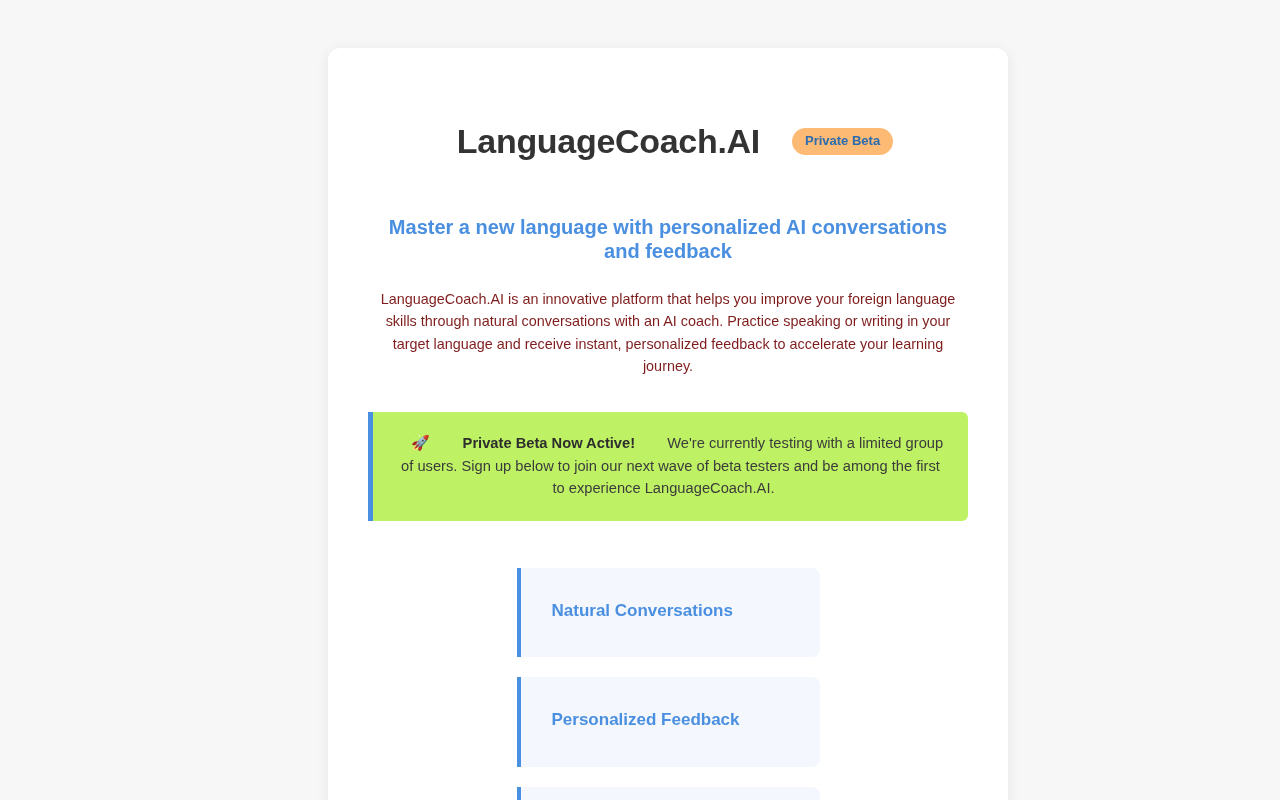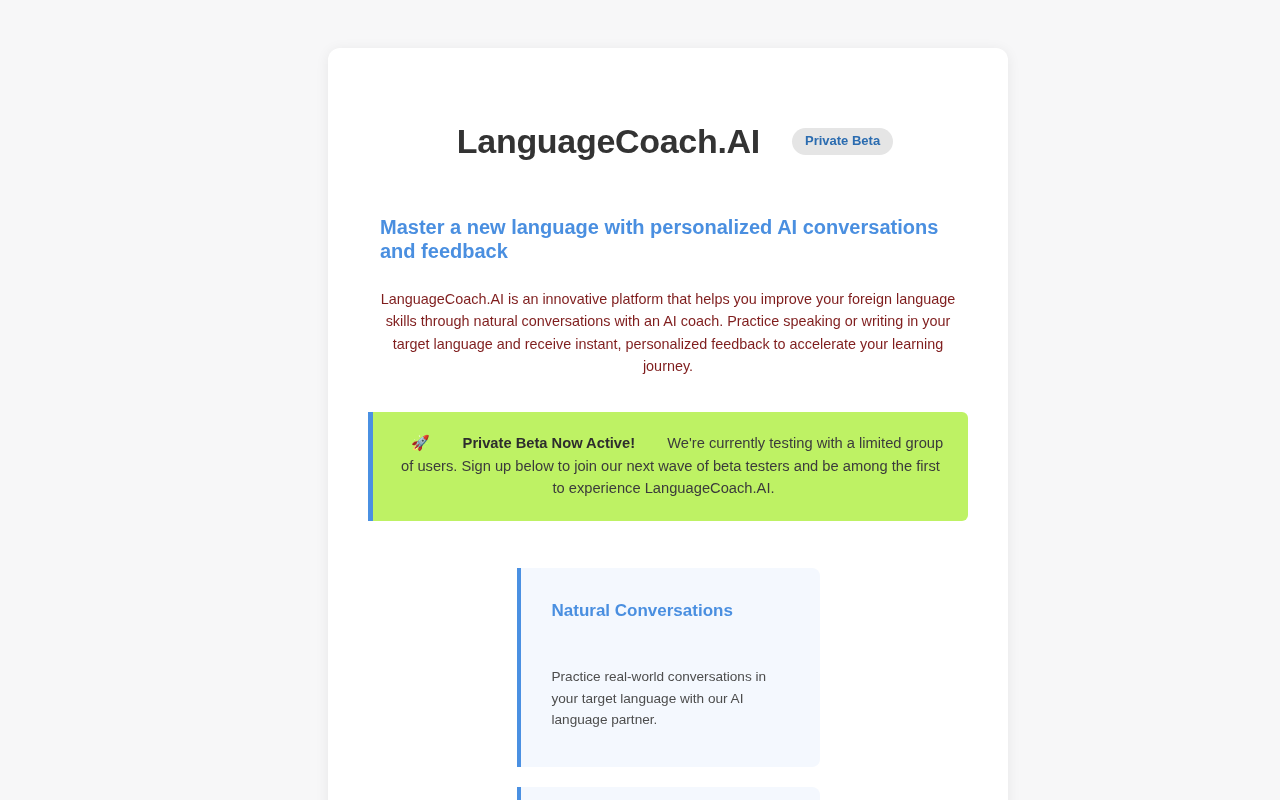--- a/index.html
+++ b/index.html
@@ -44,36 +44,37 @@
   .site-title {
     font-size: 34px;
     font-weight: bold;
     color: #333333;
     letter-spacing: -0.3px;
     line-height: 1.15;
   }
 
   .beta-badge {
     display: inline-block;
-    background: #e5e5e5;
+    background: #fdba74;
     color: #2b6cb0;
     font-size: 13px;
     font-weight: bold;
     padding: 6px 13px;
     border-radius: 14px;
     white-space: nowrap;
     line-height: 1.1;
   }
 
   
   .subtitle {
     margin-top: 26px;
     font-size: 20px;
     font-weight: bold;
     color: #4a8fe0;
+    text-align: center;
     line-height: 1.22;
     padding: 0 12px;
   }
 
   
   .intro-paragraph {
     margin-top: 24px;
     font-size: 14.4px;
     color: #7f1d1d;
     text-align: center;
@@ -151,21 +152,20 @@
 
     <div class="beta-notice">
       <span class="rocket-icon">🚀</span>
       <strong>Private Beta Now Active!</strong><span> We're currently testing with a limited group of users. Sign up below to join our next wave of beta testers and be among the first to experience LanguageCoach.AI.</span>
     </div>
 
     <div class="feature-list">
 
       <div class="feature-card">
         <div class="feature-card-title">Natural Conversations</div>
-        <div class="feature-card-desc">Practice real-world conversations in your target language with our AI language partner.</div>
       </div>
 
       <div class="feature-card">
         <div class="feature-card-title">Personalized Feedback</div>
       </div>
 
       <div class="feature-card">
         
         
       </div>

